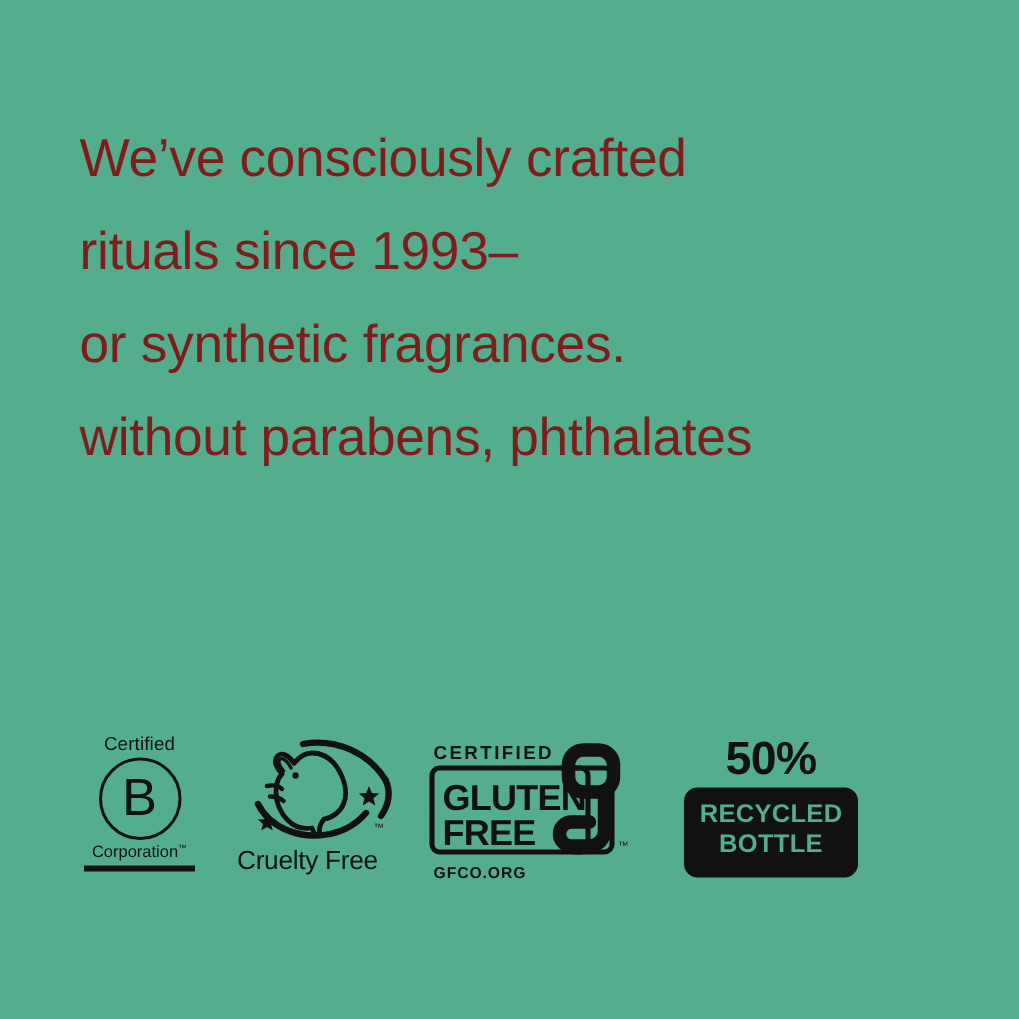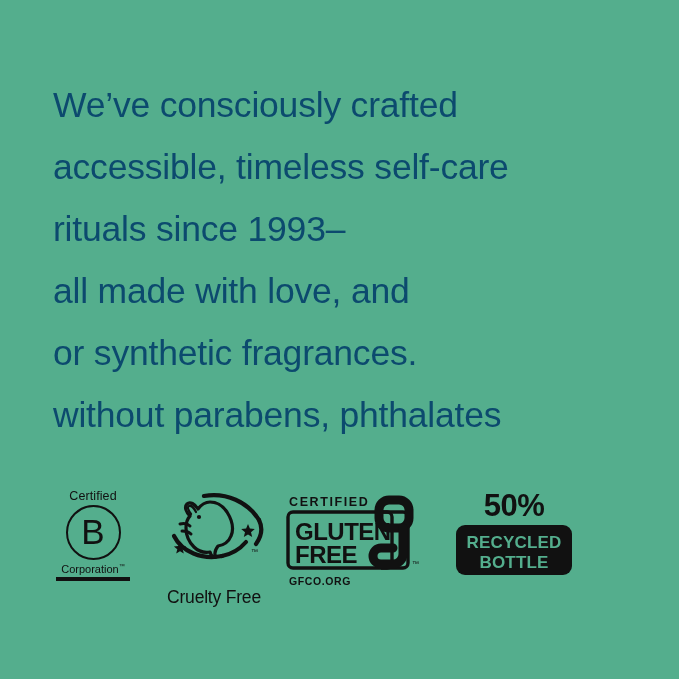--- a/index.html
+++ b/index.html
@@ -21,21 +21,21 @@
   }
 
   
   .headline {
     position: absolute;
     left: 53px;
     top: 74px;
     width: 600px;
   }
   .headline .line {
-    color: #0c4a6e;
+    color: #7f1d1d;
     font-size: 35.5px;
     line-height: 62px;
     letter-spacing: -0.2px;
     white-space: nowrap;
   }
 
   
   .badges {
     position: absolute;
     left: 0;
@@ -97,23 +97,22 @@
     height: 4px;
     background: #111111;
     margin-top: 3px;
   }
 
   
   #badge-cruelty { left: 158px; width: 112px; }
   .cruelty-inner {
     display: flex;
     flex-direction: column;
-    align-items: center;
+    align-items: flex-start;
     width: 112px;
-    gap: 24px;
   }
   .cruelty-mark { width: 108px; height: 74px; display: block; }
   .cruelty-label {
     font-size: 17.5px;
     color: #111111;
     line-height: 1;
     margin-top: 1px;
     letter-spacing: -0.2px;
   }
 
@@ -133,21 +132,21 @@
     font-size: 31px;
     font-weight: bold;
     color: #111111;
     line-height: 1;
     letter-spacing: -0.5px;
     margin-bottom: 4px;
   }
   .recycled-box {
     background: #111111;
     border-radius: 9px;
-    padding: 8px 10px 1px 10px;
+    padding: 8px 10px 11px 10px;
     display: flex;
     flex-direction: column;
     align-items: center;
     min-width: 84px;
     box-sizing: border-box;
   }
   .recycled-box span {
     color: #54ae8d;
     font-size: 17px;
     font-weight: bold;
@@ -155,23 +154,21 @@
     letter-spacing: 0.2px;
   }
 </style>
 </head>
 <body>
 
 <div id="canvas">
 
   <div class="headline">
     <div class="line">We’ve consciously crafted</div>
-    <div class="line">accessible, timeless self-care</div>
     <div class="line">rituals since 1993–</div>
-    <div class="line">all made with love, and</div>
     <div class="line">or synthetic fragrances.</div>
     <div class="line">without parabens, phthalates</div>
   </div>
 
   <div class="badges">
 
     <div class="badge" id="badge-bcorp">
       <div class="bcorp-inner">
         <div class="bcorp-certified">Certified</div>
         <div class="bcorp-circle">

